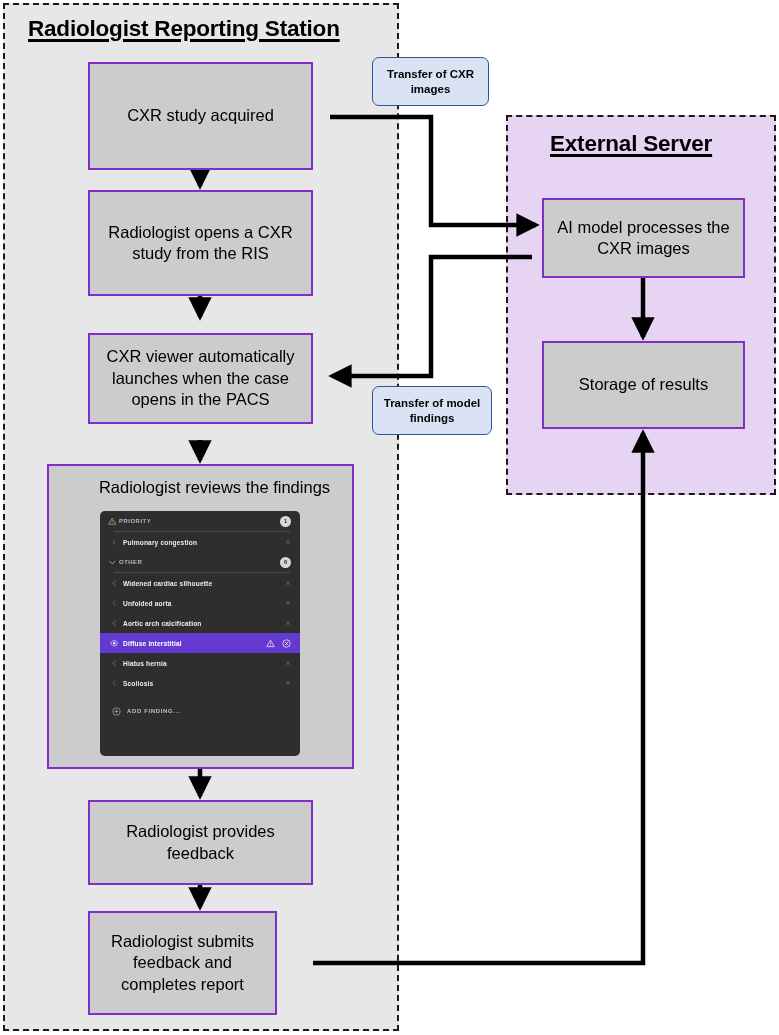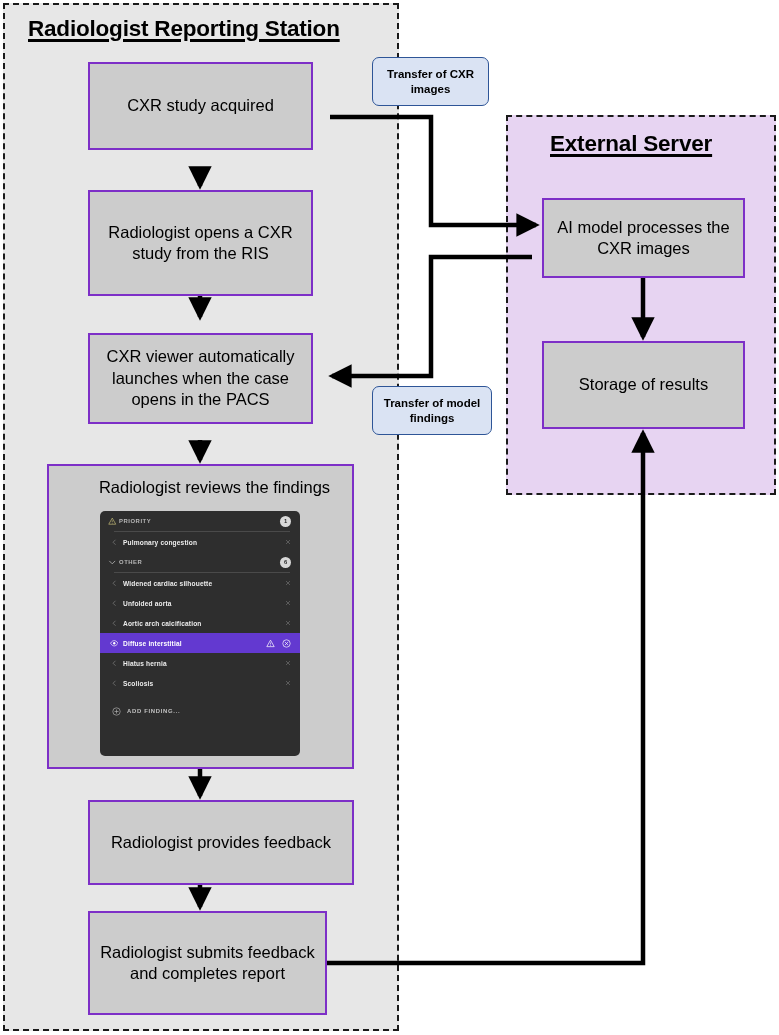--- a/index.html
+++ b/index.html
@@ -69,25 +69,25 @@
     border: 2.5px solid #7d2fc7;
     display: flex;
     align-items: center;
     justify-content: center;
     text-align: center;
     color: #000000;
     font-size: 16.5px;
     line-height: 1.30;
     padding: 2px 6px;
   }
-  #box-acquired   { left: 88px;  top: 62px;  width: 225px; height: 88px; }
+  #box-acquired   { left: 88px;  top: 62px;  width: 225px; height: 108px; }
   #box-loads      { left: 88px;  top: 190px; width: 225px; height: 106px; }
   #box-viewer     { left: 88px;  top: 321px; width: 225px; height: 91px; margin-top: 12px; }
-  #box-feedback   { left: 88px;  top: 800px; width: 266px; height: 85px;  }
-  #box-submits    { left: 88px;  top: 911px; width: 239px; height: 104px; }
+  #box-feedback   { left: 88px;  top: 800px; width: 225px; height: 85px;  }
+  #box-submits    { left: 88px;  top: 911px; width: 189px; height: 104px; }
   #box-ai         { left: 542px; top: 198px; width: 203px; height: 80px;  }
   #box-storage    { left: 542px; top: 341px; width: 203px; height: 88px;  }
 
   
   #box-reviews {
     position: absolute;
     left: 47px;
     top: 464px;
     width: 307px;
     height: 305px;

